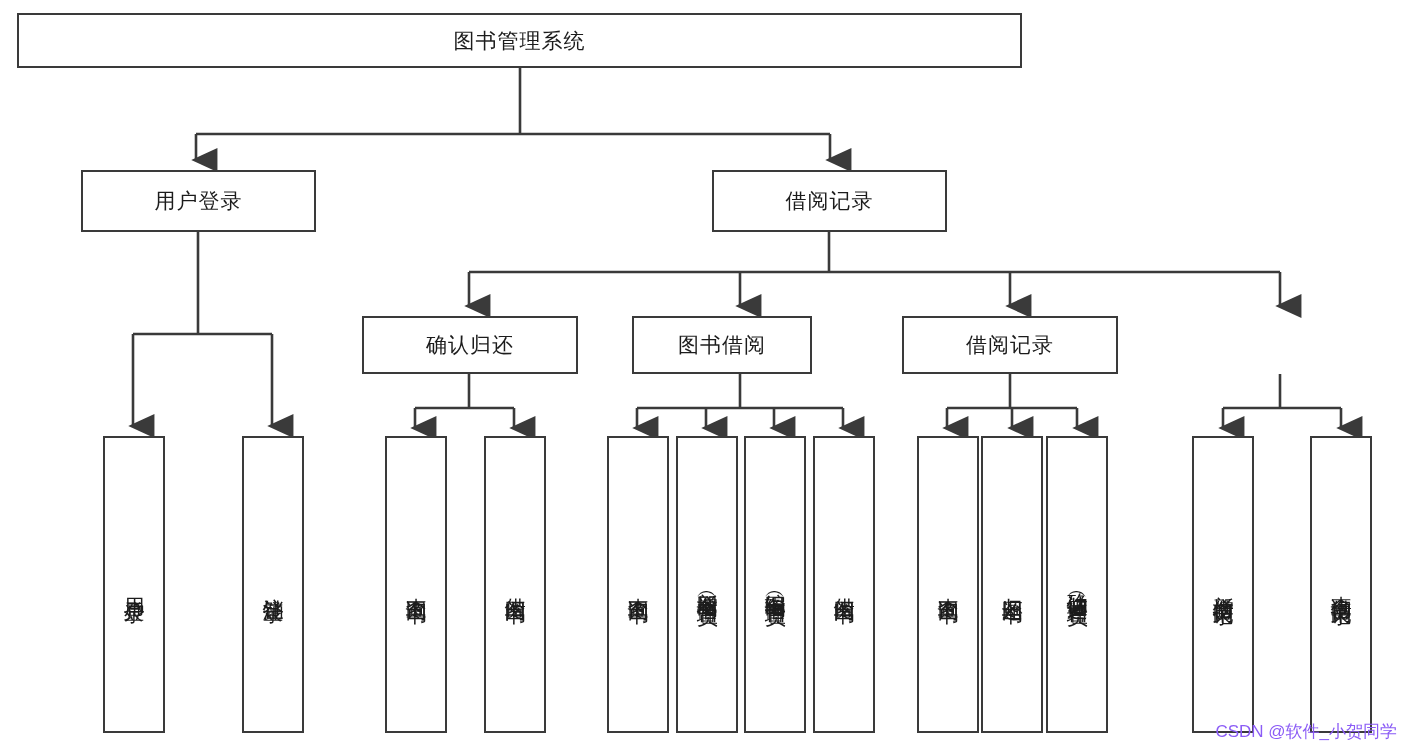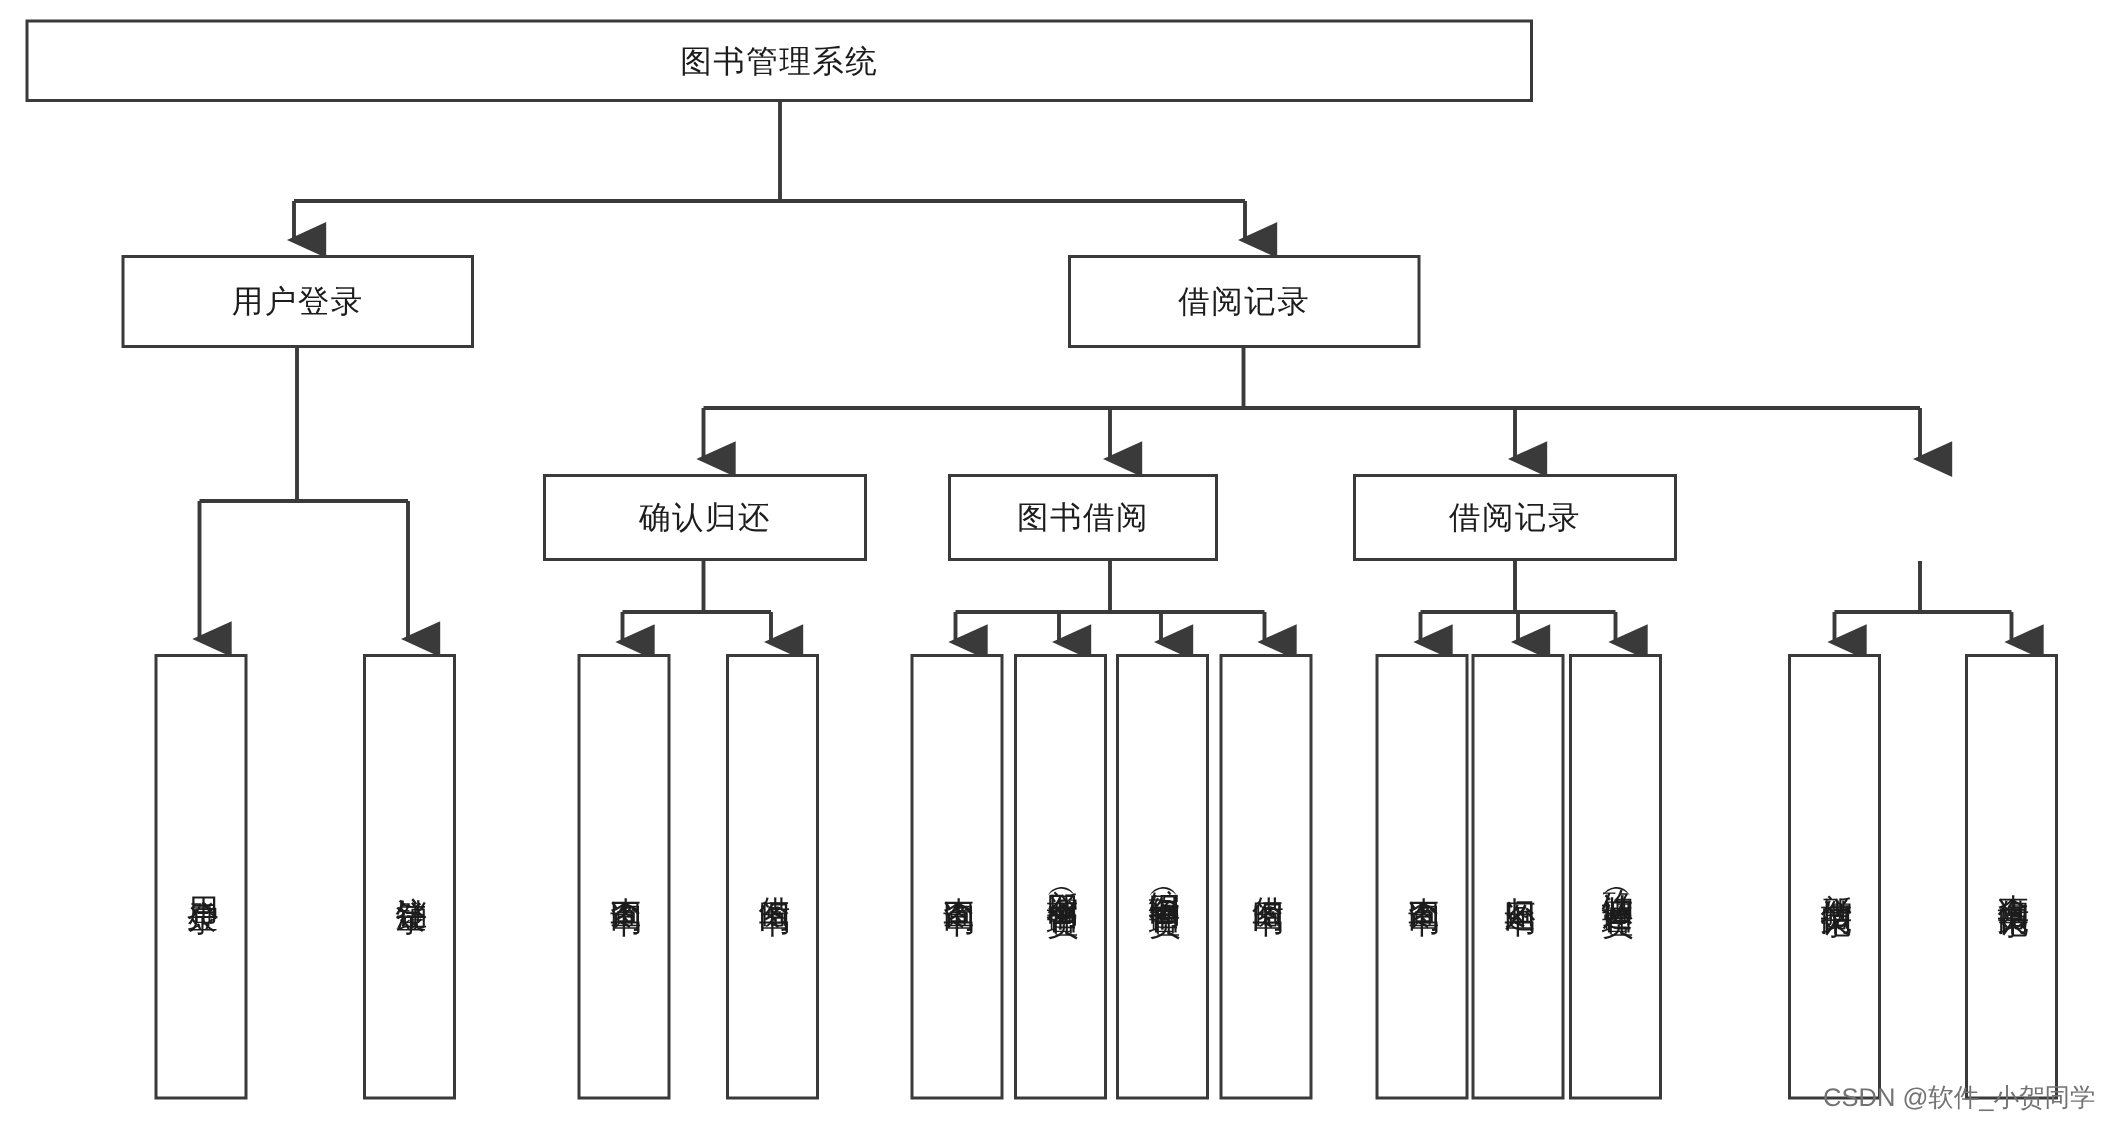--- a/index.html
+++ b/index.html
@@ -52,21 +52,21 @@
     white-space: nowrap;
   }
   .node .htext {
     white-space: nowrap;
   }
   #watermark {
     position: absolute;
     right: 8px;
     bottom: 4px;
     font-size: 17px;
-    color: #737373;
+    color: #8b5cf6;
     white-space: nowrap;
     z-index: 5;
   }
 </style>
 </head>
 <body>
 
 <div id="canvas">
 
   <svg id="edges" viewBox="0 0 1405 747" width="1405" height="747">

